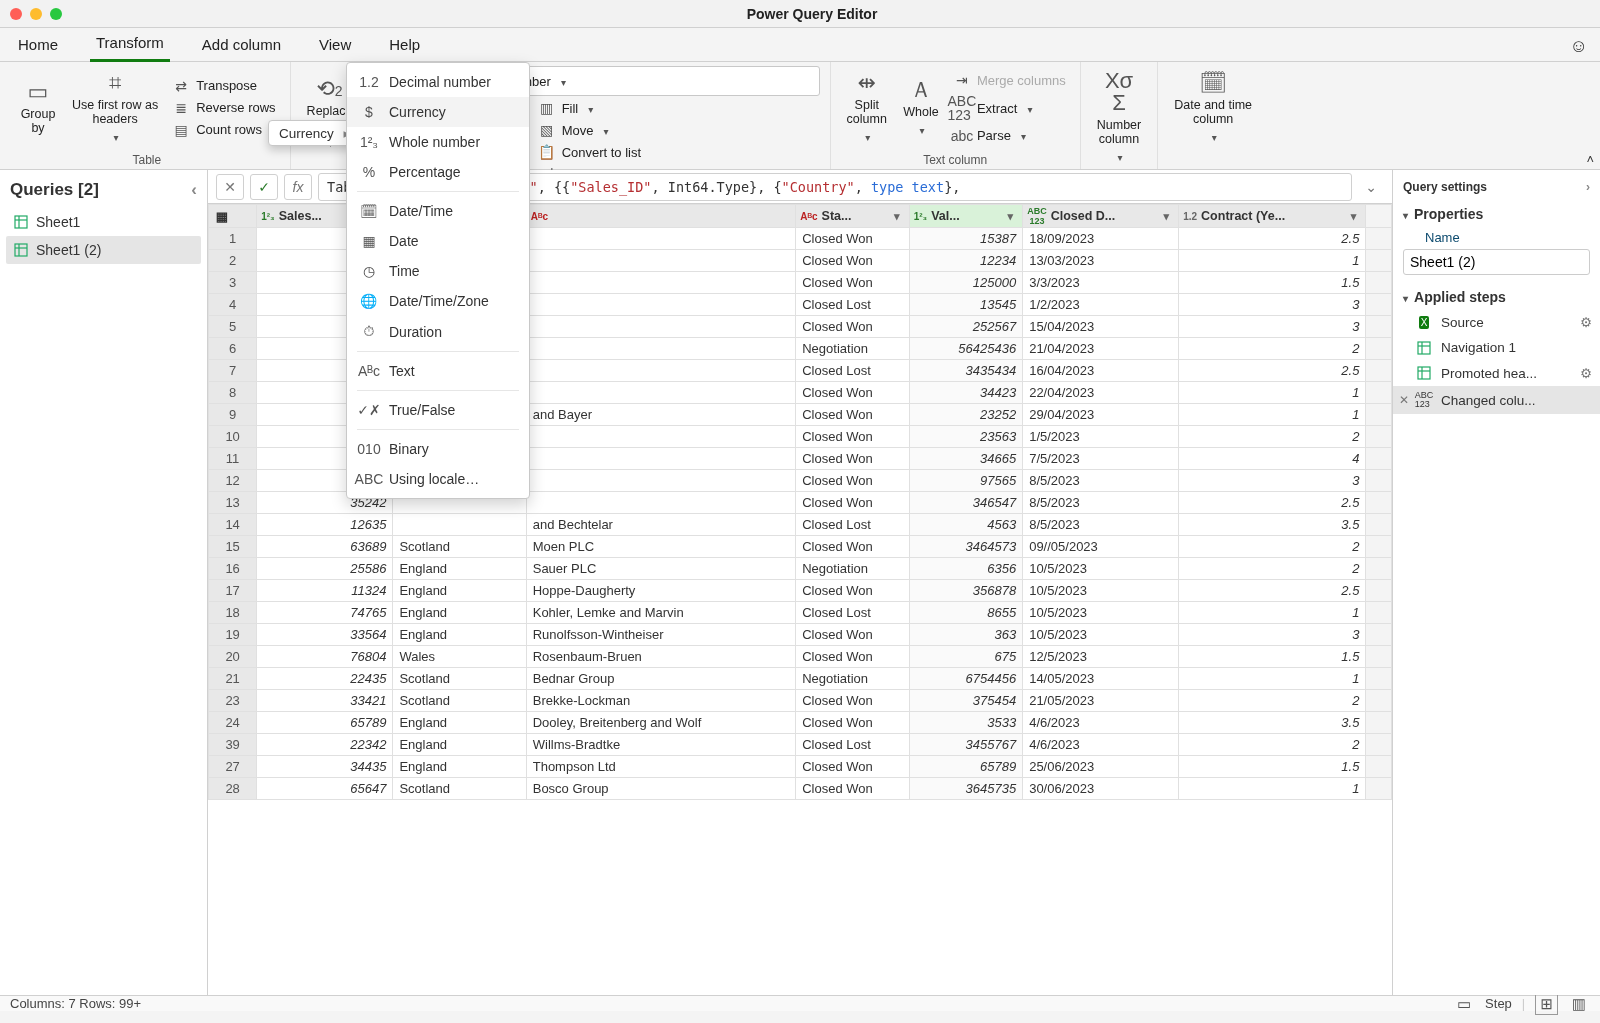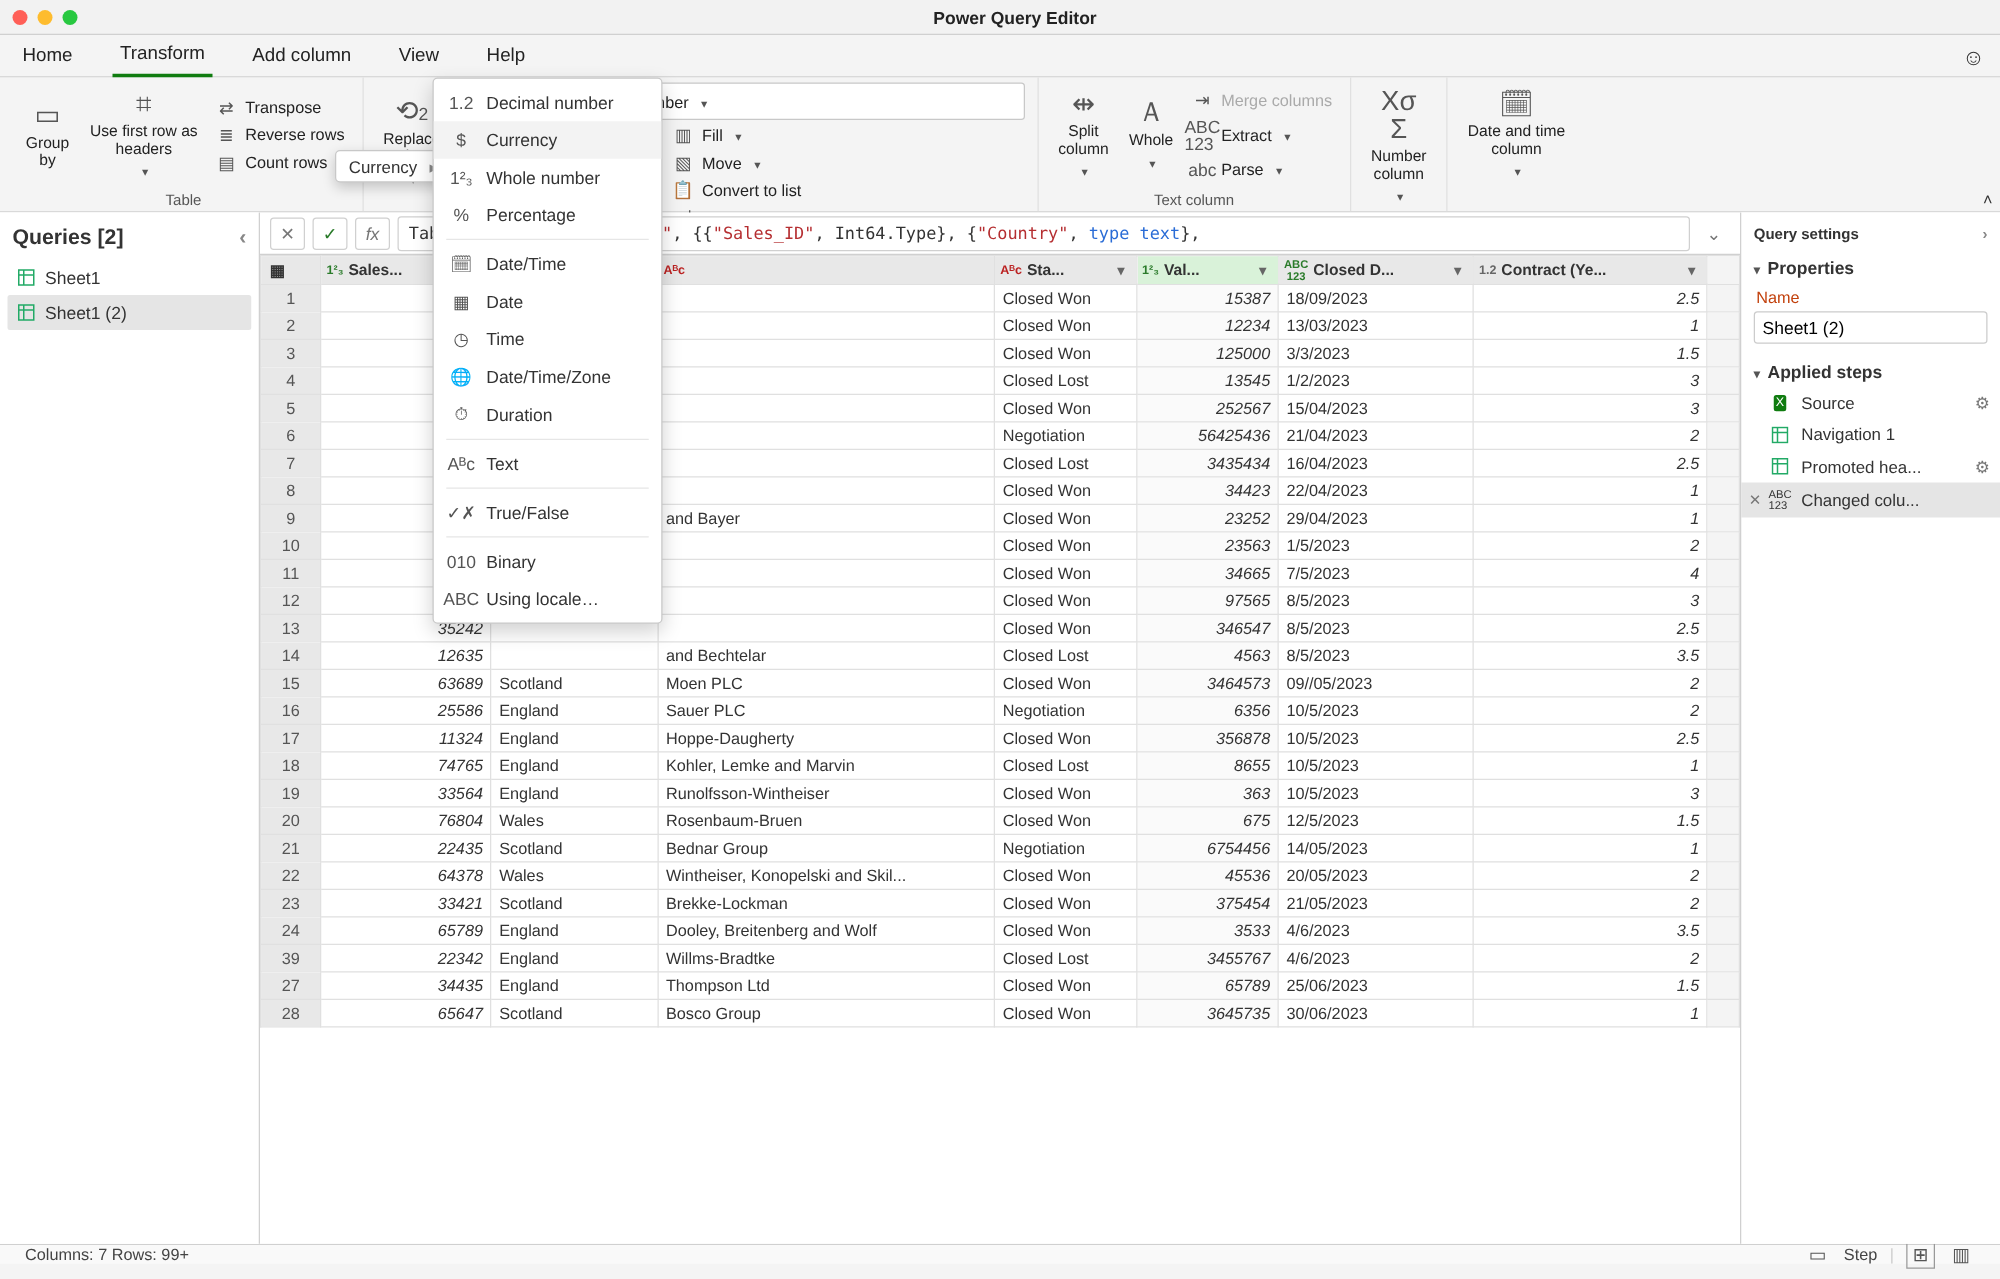--- a/index.html
+++ b/index.html
@@ -152,34 +152,34 @@
 
   
   .settings-panel {
     width:208px; border-left:1px solid var(--border); display:flex; flex-direction:column;
     background:white; padding:8px 0;
   }
   .settings-header { display:flex; align-items:center; justify-content:space-between;
     padding:2px 10px 8px 10px; font-size:12px; font-weight:600; }
   .section-title { display:flex; align-items:center; gap:6px; padding:4px 10px; font-size:14px; font-weight:600;}
   .section-title .chev:before { content:"▾"; font-size:10px; color:#555; }
-  .name-label { padding:4px 12px 2px 12px; font-size:13px; color:#c2410c; }
+  .name-label { padding:4px 12px 2px 12px; font-size:13px; color:#0c4a6e;margin-left:20px; }
   .name-input { margin:2px 10px 10px 10px; padding:4px 6px; border:1px solid var(--input-border); border-radius:3px; font-size:14px;}
   .steps-list { display:flex; flex-direction:column; }
   .step { display:flex; align-items:center; gap:8px; padding:5px 8px 5px 22px; font-size:13.5px; position:relative;}
   .step .ic { width:18px; display:inline-flex; justify-content:center; font-size:13px;}
   .step .gear { margin-left:auto; color:#777;}
   .step.selected { background:var(--selected-bg);}
   .step .del { position:absolute; left:6px; color:#777; font-size:12px;}
   .step .nm { flex:1; overflow:hidden; text-overflow:ellipsis; white-space:nowrap;}
 
   
   .status-bar {
     height:16px; border-top:1px solid var(--border); background:#f9f9f9;
-    display:flex; align-items:center; padding:0 20px; font-size:13px; color:#444;
+    display:flex; align-items:center; padding:0 10px; font-size:13px; color:#444;
   }
   .status-right { margin-left:auto; display:flex; align-items:center; gap:10px; }
   .status-right .ic { font-size:15px; color:#555; padding:2px 4px;}
   .status-sep { color:#ccc; }
 
   
   .table-ic { width:14px; height:14px; }
   .table-ic rect { stroke:#2a6; stroke-width:1.2; fill:none; }
   .table-ic line { stroke:#2a6; stroke-width:1.2; }
   .icon-abc { font-size:11px; line-height:1; }
@@ -744,31 +744,20 @@
               <td class="td-num">22435</td>
               <td class="td-text">Scotland</td>
               <td class="td-text">Bednar Group</td>
               <td class="td-text">Negotiation</td>
               <td class="td-val">6754456</td>
               <td class="td-text">14/05/2023</td>
               <td class="td-con">1</td>
               <td class="scroll-col"></td>
             </tr>
             <tr>
-              <td class="td-idx">22</td>
-              <td class="td-num">64378</td>
-              <td class="td-text">Wales</td>
-              <td class="td-text">Wintheiser, Konopelski and Skil...</td>
-              <td class="td-text">Closed Won</td>
-              <td class="td-val">45536</td>
-              <td class="td-text">20/05/2023</td>
-              <td class="td-con">2</td>
-              <td class="scroll-col"></td>
-            </tr>
-            <tr>
               <td class="td-idx">23</td>
               <td class="td-num">33421</td>
               <td class="td-text">Scotland</td>
               <td class="td-text">Brekke-Lockman</td>
               <td class="td-text">Closed Won</td>
               <td class="td-val">375454</td>
               <td class="td-text">21/05/2023</td>
               <td class="td-con">2</td>
               <td class="scroll-col"></td>
             </tr>

